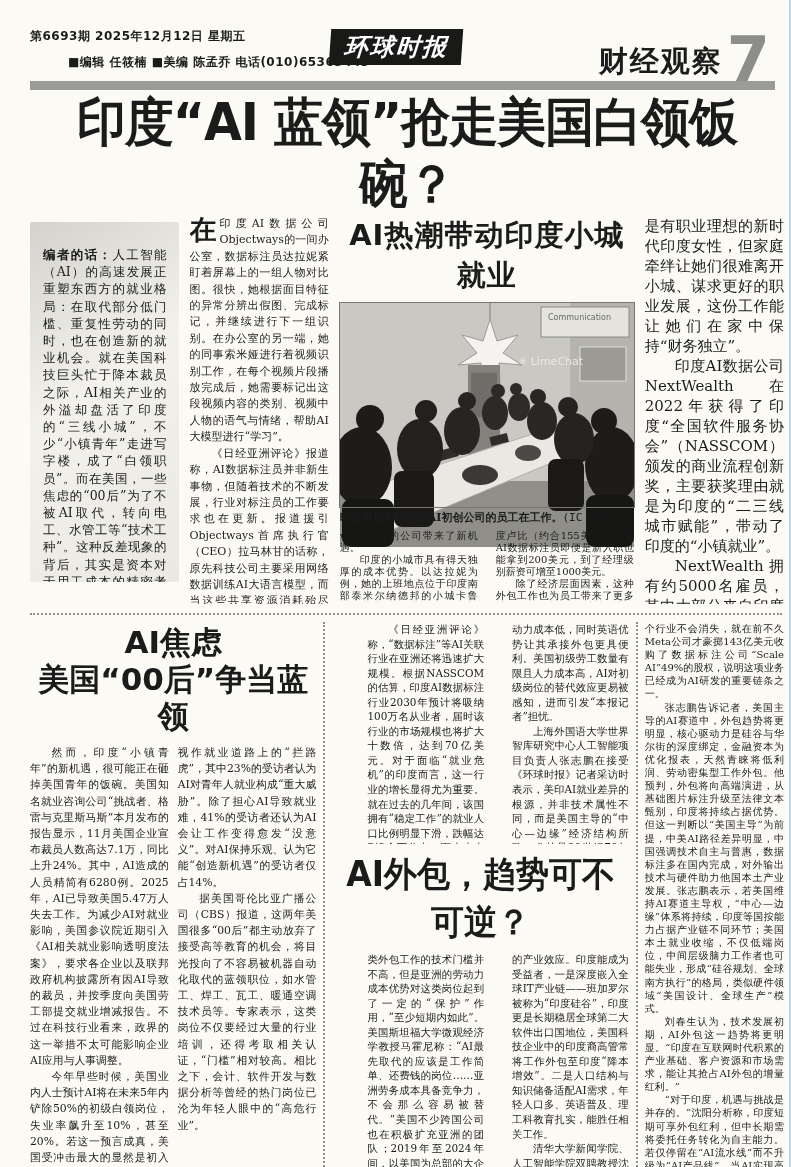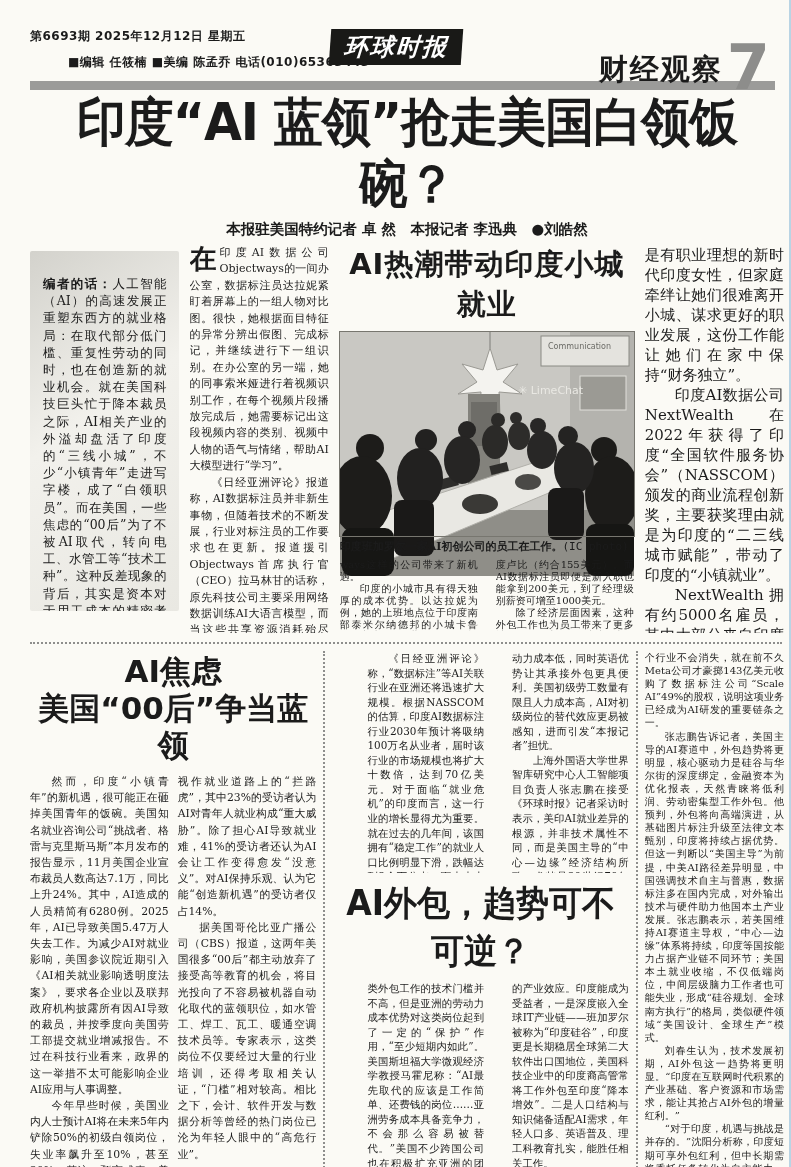--- a/index.html
+++ b/index.html
@@ -7,21 +7,21 @@
   body { background:#fbfaf5; color:#1b1b1b; font-family:"DejaVu Serif", serif; overflow:hidden; }
   .page { position:relative; width:791px; height:1167px; padding:28px 5px 0 30px; border-right:2px solid #b9d4e4; overflow:hidden; }
 
   
   .hdr { position:relative; height:50px; }
   .issue-line { font-family:"DejaVu Sans",sans-serif; font-size:12px; font-weight:bold; letter-spacing:.5px; }
   .staff-line { font-family:"DejaVu Sans",sans-serif; font-size:12px; font-weight:bold; margin-top:9px; letter-spacing:.5px;margin-left:38px; }
   .masthead { position:absolute; left:300px; top:1px; width:132px; height:36px; background:#191917;
               color:#fff; text-align:center; line-height:36px; font-size:24px; font-weight:bold;
               font-style:italic; letter-spacing:2px; transform:skewX(-4deg); }
-  .section-flag { position:absolute; right:14px; top:12px; display:flex; align-items:flex-start; }
+  .section-flag { position:absolute; right:14px; top:4px; display:flex; align-items:flex-start; }
   .section-name { font-family:"DejaVu Sans",sans-serif; font-size:29px; font-weight:900; letter-spacing:2px; margin-top:10px; }
   .page-num { font-family:"DejaVu Sans",sans-serif; font-size:62px; line-height:56px; font-weight:900; color:#8d8d8b; margin-left:4px; }
   .gray-bar { height:9px; background:#9b9b99; margin-top:3px; width:745px; }
 
   
   .main-headline { font-family:"DejaVu Sans",sans-serif; font-size:49px; line-height:58px; font-weight:900;
                    text-align:center; letter-spacing:-1px; margin-top:6px; transform:scaleY(1.06); }
   .byline { text-align:center; font-size:14.5px; font-weight:bold; margin:8px 0 6px; }
 
   
@@ -77,21 +77,20 @@
     <div class="staff-line">■编辑 任筱楠 ■美编 陈孟乔 电话(010)65363443</div>
     <div class="masthead">环球时报</div>
     <div class="section-flag">
       <span class="section-name">财经观察</span>
       <span class="page-num">7</span>
     </div>
   </div>
   <div class="gray-bar"></div>
 
   <h1 class="main-headline">印度“AI 蓝领”抢走美国白领饭碗？</h1>
-  <div class="byline">本报驻美国特约记者 卓 然　本报记者 李迅典　●刘皓然</div>
 
   <section class="top-section">
     <aside class="editor-box">
       <p><span class="ed-label">编者的话：</span><span>人工智能（AI）的高速发展正重塑东西方的就业格局：在取代部分低门槛、重复性劳动的同时，也在创造新的就业机会。就在美国科技巨头忙于降本裁员之际，AI相关产业的外溢却盘活了印度的“三线小城”，不少“小镇青年”走进写字楼，成了“白领职员”。而在美国，一些焦虑的“00后”为了不被AI取代，转向电工、水管工等“技术工种”。这种反差现象的背后，其实是资本对于用工成本的精密考量——当美国“大厂精英”供不起时，印度“小镇青年”成为更具性价比的选择。</span></p>
     </aside>
 
     <div class="col col-a">
       <p class="dropcap-p"><span class="dropcap">在</span><span>印度AI数据公司Objectways的一间办公室，数据标注员达拉妮紧盯着屏幕上的一组人物对比图。很快，她根据面目特征的异常分辨出假图、完成标记，并继续进行下一组识别。在办公室的另一端，她的同事索米娅进行着视频识别工作，在每个视频片段播放完成后，她需要标记出这段视频内容的类别、视频中人物的语气与情绪，帮助AI大模型进行“学习”。</span></p>
       <div class="paras">
           <p>《日经亚洲评论》报道称，AI数据标注员并非新生事物，但随着技术的不断发展，行业对标注员的工作要求也在更新。报道援引Objectways首席执行官（CEO）拉马林甘的话称，原先科技公司主要采用网络数据训练AI大语言模型，而当这些共享资源消耗殆尽后，AI公司开始争夺带有“个性化特征”与“独占性”的数据资源。这种新趋势也为Object-</p>

